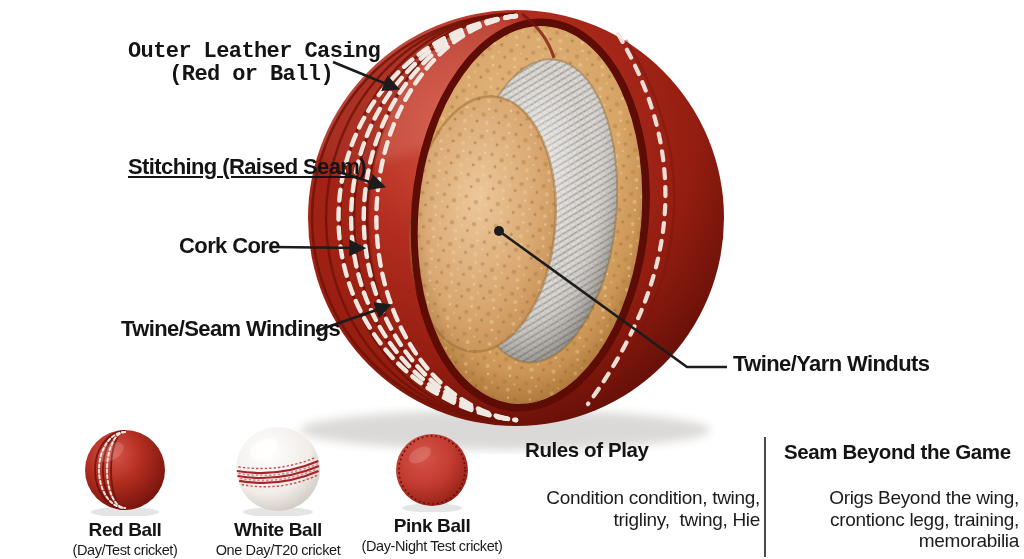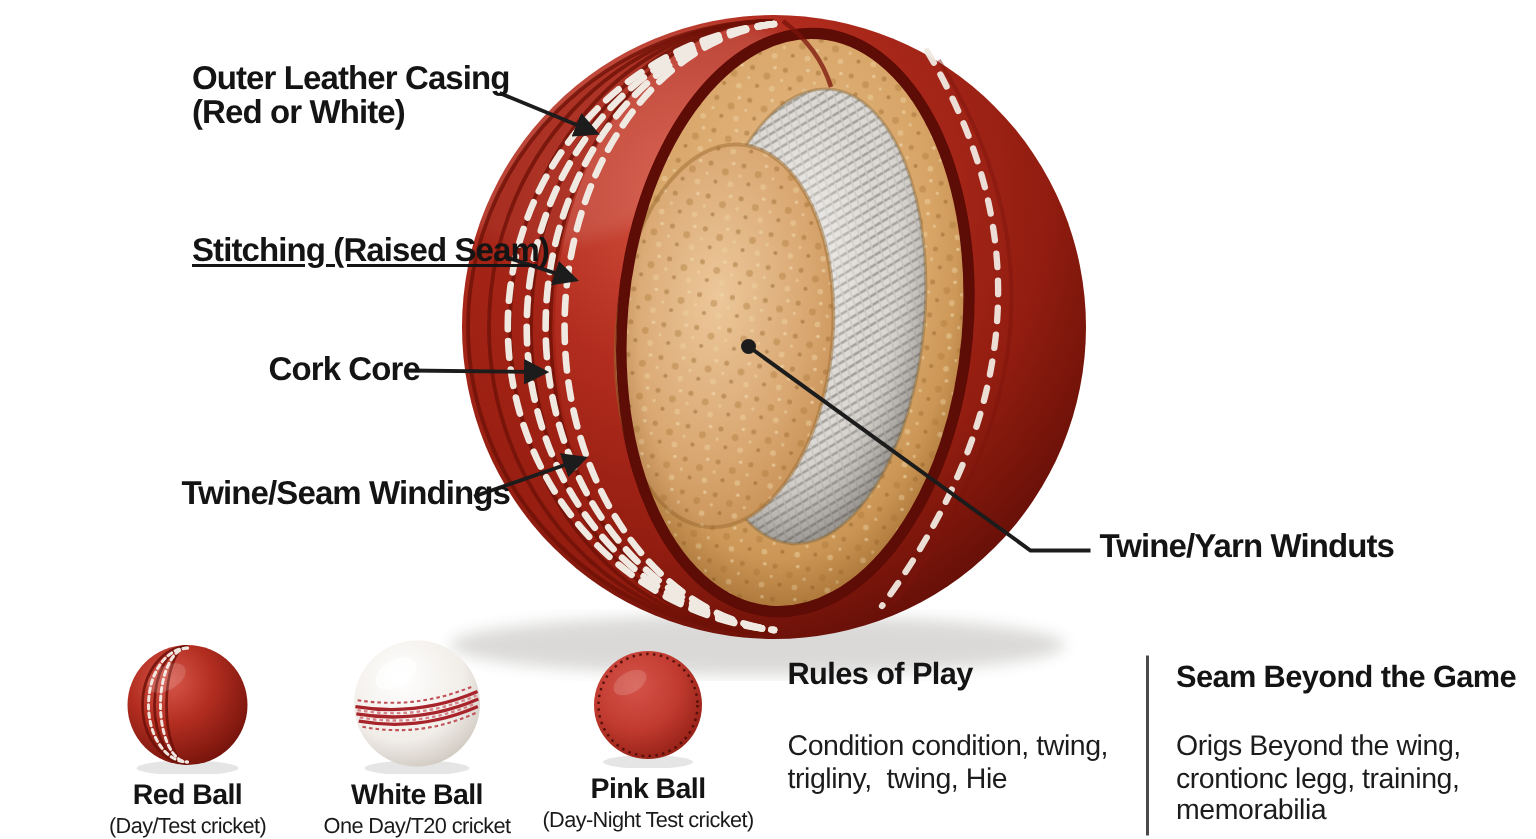--- a/index.html
+++ b/index.html
@@ -8,33 +8,33 @@
     background:#ffffff;
     font-family:"Liberation Sans", sans-serif;
     color:#161616;
   }
   .abs{position:absolute;}
   
   .lbl{
     position:absolute; font-weight:bold; color:#141414;
     font-size:22px; letter-spacing:-0.6px; line-height:23px; white-space:nowrap;
   }
-  .lbl-center{text-align:left;}
+  .lbl-center{text-align:right;font-family:Liberation Mono, monospace;}
   
   .ball-card{position:absolute; text-align:center;}
   .ball-name{font-weight:bold; font-size:19px; letter-spacing:-0.4px; line-height:20px; color:#141414;}
   .ball-sub{font-weight:normal; font-size:14.5px; letter-spacing:-0.4px; line-height:16px; color:#1a1a1a; margin-top:2px;}
   
   .section-title{
     position:absolute; font-weight:bold; font-size:20.5px; letter-spacing:-0.4px; color:#141414;
   }
   .section-body{
     position:absolute; font-size:19px; letter-spacing:-0.3px; line-height:21.5px; color:#1c1c1c;
   }
-  .section-body div{white-space:pre-wrap;}
+  .section-body div{white-space:pre-wrap;text-align:right;}
   .v-divider{
     position:absolute; width:2px; background:#4a4a4a;
   }
 </style>
 </head>
 <body>
 
 <div id="stage">
 
   <svg class="abs" style="left:0;top:0" width="1024" height="559" viewBox="0 0 1024 559" aria-hidden="true">
@@ -140,21 +140,21 @@
       <path d="M336,171 L382,186" marker-end="url(#arr)"></path>
       <path d="M272,247 L362,248" marker-end="url(#arr)"></path>
       <path d="M316,331 L388,306" marker-end="url(#arr)"></path>
       <path d="M499,231 L687,367 L727,367"></path>
     </g>
     <circle cx="499" cy="231" r="5" fill="#1c1c1c"></circle>
   </svg>
 
   <div class="lbl lbl-center" style="left:128px; top:40px; width:205px;">
     <div>Outer Leather Casing</div>
-    <div>(Red or White)</div>
+    <div>(Red or Ball)</div>
   </div>
 
   <div class="lbl" style="left:128px; top:155px;text-decoration:underline;">Stitching (Raised Seam)</div>
 
   <div class="lbl" style="left:179px; top:234px;">Cork Core</div>
 
   <div class="lbl" style="left:121px; top:317px;">Twine/Seam Windings</div>
 
   <div class="lbl" style="left:733px; top:352px;">Twine/Yarn Winduts</div>
 

